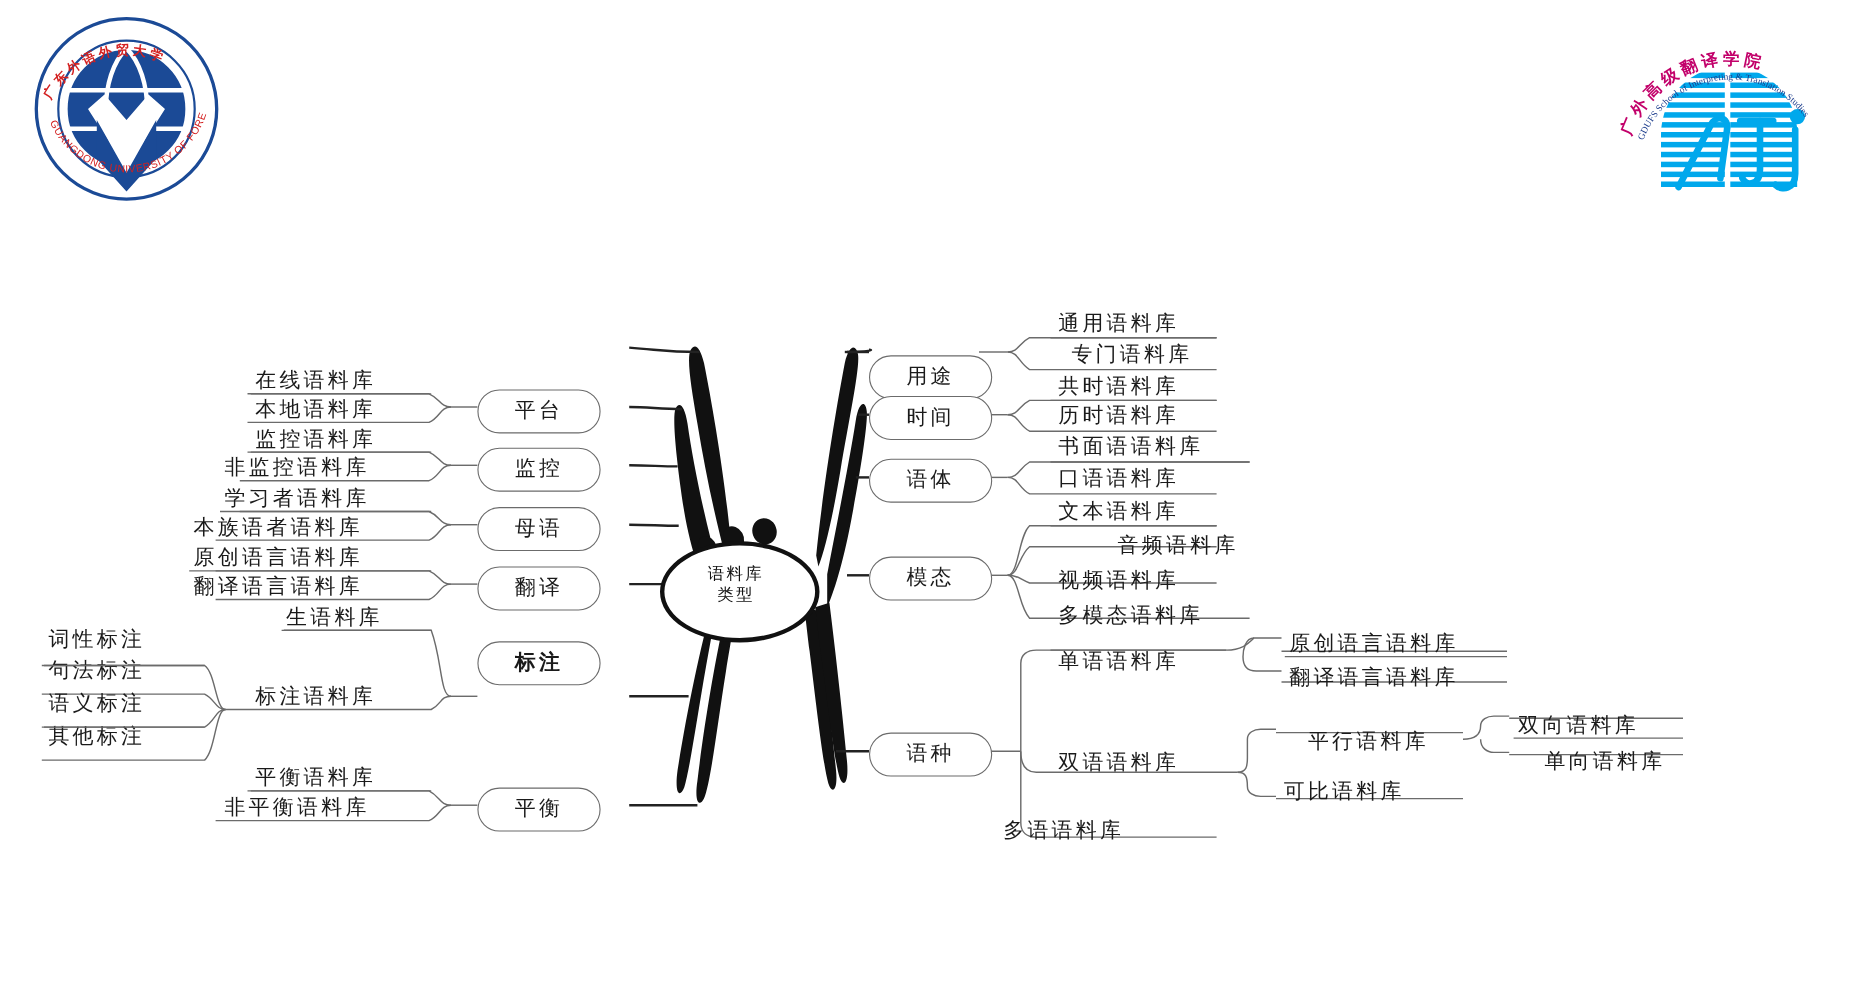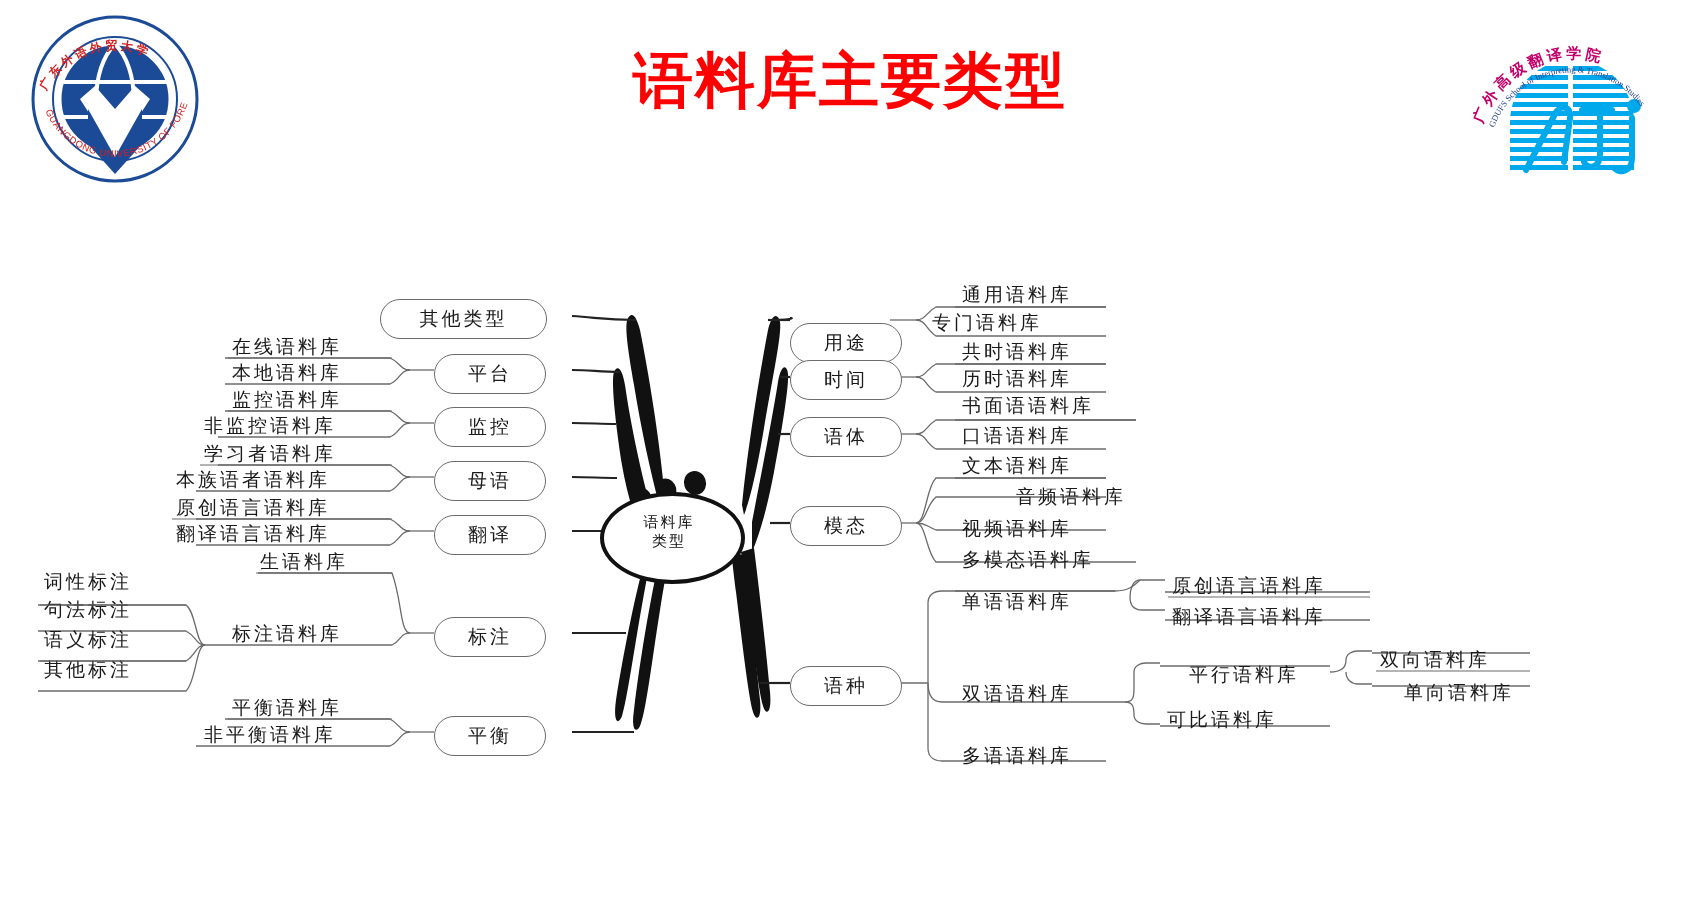--- a/index.html
+++ b/index.html
@@ -84,21 +84,20 @@
       <path id="arcBotL" d="M 24 88 A 76 76 0 0 0 170 88" fill="none"></path>
       <text font-size="12" fill="#d32020" font-family="'Liberation Serif',serif" font-weight="bold">
         <textPath href="#arcTopL" startOffset="8%">广 东 外 语 外 贸 大 学</textPath>
       </text>
       <text font-size="9.5" fill="#d32020" font-family="'Liberation Sans',sans-serif" letter-spacing="0.6">
         <textPath href="#arcBotL" startOffset="5%">GUANGDONG UNIVERSITY OF FOREIGN STUDIES</textPath>
       </text>
     </svg>
   </div>
 
-  <div id="page-title">语料库主要类型</div>
 
   <div id="logo-right">
     <svg viewBox="0 0 225 165" width="225" height="165">
       <defs>
         <clipPath id="domeclip">
             <path d="M112 38 A 62 62 0 0 1 174 100 L174 148 L50 148 L50 100 A 62 62 0 0 1 112 38 Z"></path>
           </clipPath>
       </defs>
       <g clip-path="url(#domeclip)">
         <g fill="#00a8ec">
@@ -244,26 +243,25 @@
       <line x1="955" y1="478" x2="1106" y2="478"></line>
       <line x1="955" y1="591" x2="1115" y2="591"></line>
     </g>
   </svg>
 
   <div id="root-ellipse"></div>
   <div class="node root" style="left:610px;top:513px;width:118px;">
     <span>语料库</span><br><span>类型</span>
   </div>
 
-  <div class="node pill" style="left:380px;top:299px;width:125px;">其他类型</div>
   <div class="node pill" style="left:434px;top:354px;width:70px;">平台</div>
   <div class="node pill" style="left:434px;top:407px;width:70px;">监控</div>
   <div class="node pill" style="left:434px;top:461px;width:70px;">母语</div>
   <div class="node pill" style="left:434px;top:515px;width:70px;">翻译</div>
-  <div class="node pill" style="left:434px;top:617px;width:70px;">标注</div>
+  <div class="node pill" style="left:434px;top:583px;width:70px;font-weight:bold;">标注</div>
   <div class="node pill" style="left:434px;top:716px;width:70px;">平衡</div>
 
   <div class="node plain" style="left:228px;top:335px;">在线语料库</div>
   <div class="node plain" style="left:228px;top:361px;">本地语料库</div>
   <div class="node plain" style="left:228px;top:388px;">监控语料库</div>
   <div class="node plain" style="left:200px;top:414px;">非监控语料库</div>
   <div class="node plain" style="left:200px;top:442px;">学习者语料库</div>
   <div class="node plain" style="left:172px;top:468px;">本族语者语料库</div>
   <div class="node plain" style="left:172px;top:496px;">原创语言语料库</div>
   <div class="node plain" style="left:172px;top:522px;">翻译语言语料库</div>
@@ -276,32 +274,32 @@
   <div class="node plain" style="left:228px;top:696px;">平衡语料库</div>
   <div class="node plain" style="left:200px;top:723px;">非平衡语料库</div>
 
   <div class="node pill" style="left:790px;top:303px;width:70px;margin-top:20px;">用途</div>
   <div class="node pill" style="left:790px;top:360px;width:70px;">时间</div>
   <div class="node pill" style="left:790px;top:417px;width:70px;">语体</div>
   <div class="node pill" style="left:790px;top:506px;width:70px;">模态</div>
   <div class="node pill" style="left:790px;top:666px;width:70px;">语种</div>
 
   <div class="node plain" style="left:958px;top:283px;">通用语料库</div>
-  <div class="node plain" style="left:928px;top:311px;">专门语料库</div>
+  <div class="node plain" style="left:970px;top:311px;">专门语料库</div>
   <div class="node plain" style="left:958px;top:340px;">共时语料库</div>
   <div class="node plain" style="left:958px;top:367px;">历时语料库</div>
   <div class="node plain" style="left:958px;top:396px;font-family:Liberation Mono, monospace;">书面语语料库</div>
   <div class="node plain" style="left:958px;top:424px;">口语语料库</div>
   <div class="node plain" style="left:958px;top:454px;">文本语料库</div>
   <div class="node plain" style="left:1012px;top:485px;">音频语料库</div>
   <div class="node plain" style="left:958px;top:517px;">视频语料库</div>
   <div class="node plain" style="left:958px;top:548px;">多模态语料库</div>
   <div class="node plain" style="left:958px;top:590px;">单语语料库</div>
   <div class="node plain" style="left:958px;top:682px;">双语语料库</div>
-  <div class="node plain" style="left:958px;top:744px;">多语语料库</div>
+  <div class="node plain" style="left:908px;top:744px;">多语语料库</div>
 
   <div class="node plain" style="left:1168px;top:574px;">原创语言语料库</div>
   <div class="node plain" style="left:1168px;top:605px;">翻译语言语料库</div>
   <div class="node plain" style="left:1185px;top:663px;">平行语料库</div>
   <div class="node plain" style="left:1163px;top:708px;">可比语料库</div>
 
   <div class="node plain" style="left:1376px;top:648px;">双向语料库</div>
   <div class="node plain" style="left:1376px;top:681px;margin-left:24px;">单向语料库</div>
 
   <svg style="position:absolute;left:0;top:0;width:1700px;height:901px;pointer-events:none;">

